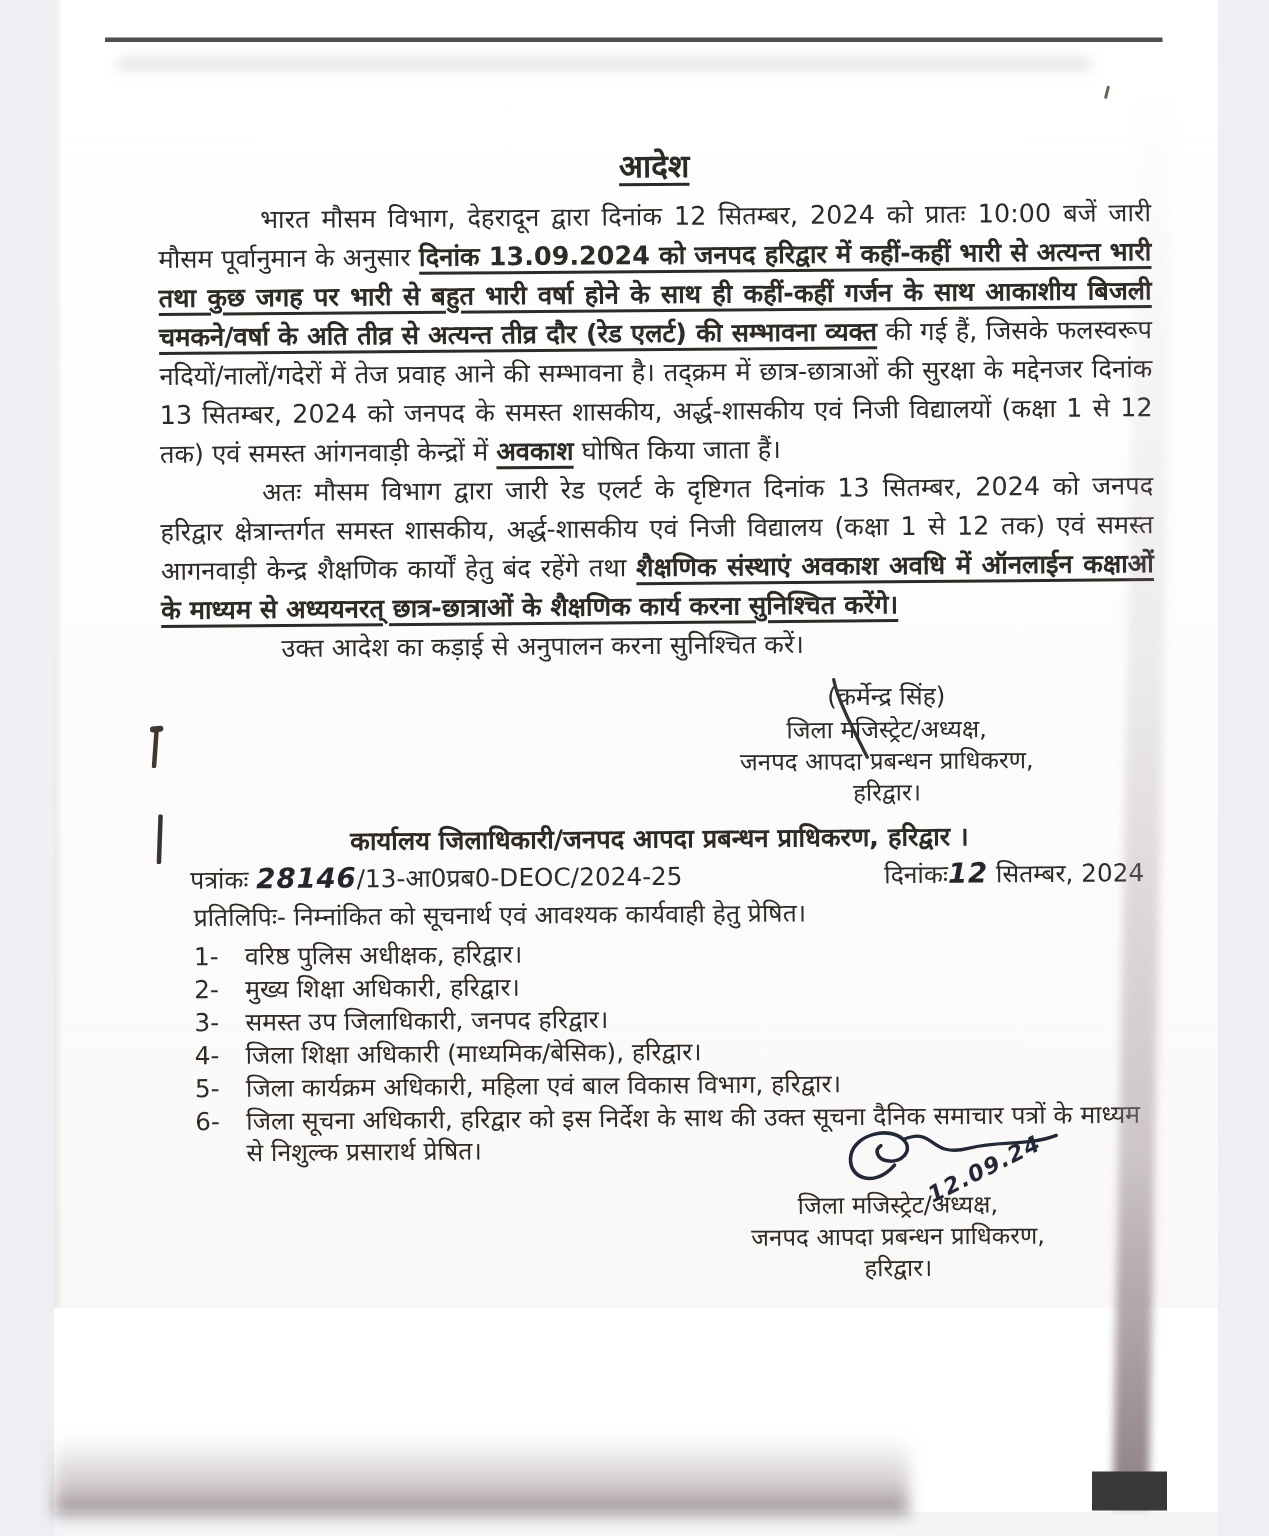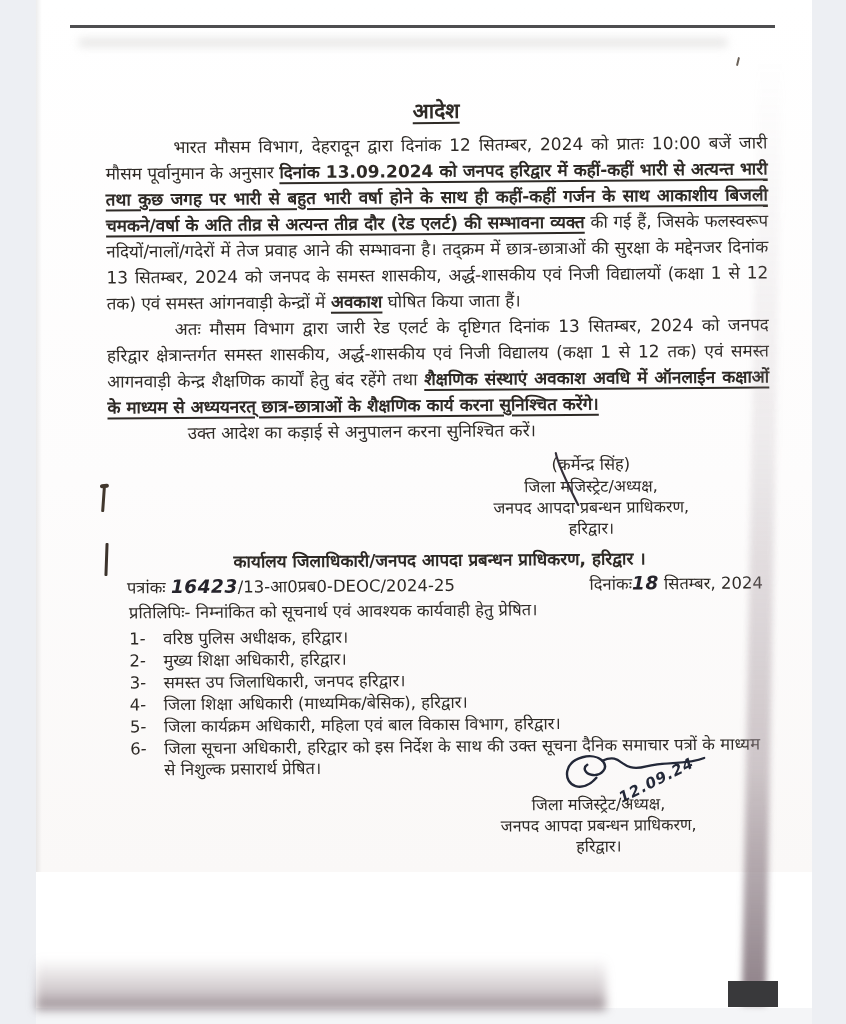--- a/index.html
+++ b/index.html
@@ -103,22 +103,22 @@
     <div class="sig1">
       <div class="name">(कर्मेन्द्र सिंह)</div>
       <div>जिला मजिस्ट्रेट/अध्यक्ष,</div>
       <div>जनपद आपदा प्रबन्धन प्राधिकरण,</div>
       <div>हरिद्वार।</div>
     </div>
 
     <div class="office">कार्यालय जिलाधिकारी/जनपद आपदा प्रबन्धन प्राधिकरण, हरिद्वार ।</div>
 
     <div class="letterline">
-      <span><span>पत्रांकः </span><span class="hand">16423</span><span>/13-आ0प्रब0-DEOC/2024-25</span></span>
-      <span><span>दिनांकः</span><span class="hand">18</span><span> सितम्बर, 2024</span></span>
+      <span><span>पत्रांकः </span><span class="hand">28146</span><span>/13-आ0प्रब0-DEOC/2024-25</span></span>
+      <span><span>दिनांकः</span><span class="hand">12</span><span> सितम्बर, 2024</span></span>
     </div>
 
     <div class="pratilipi">प्रतिलिपिः- निम्नांकित को सूचनार्थ एवं आवश्यक कार्यवाही हेतु प्रेषित।</div>
 
     <div class="copylist">
       <div class="li">
           <span class="num">1-</span>
           <span class="txt">वरिष्ठ पुलिस अधीक्षक, हरिद्वार।</span>
         </div>
       <div class="li">

